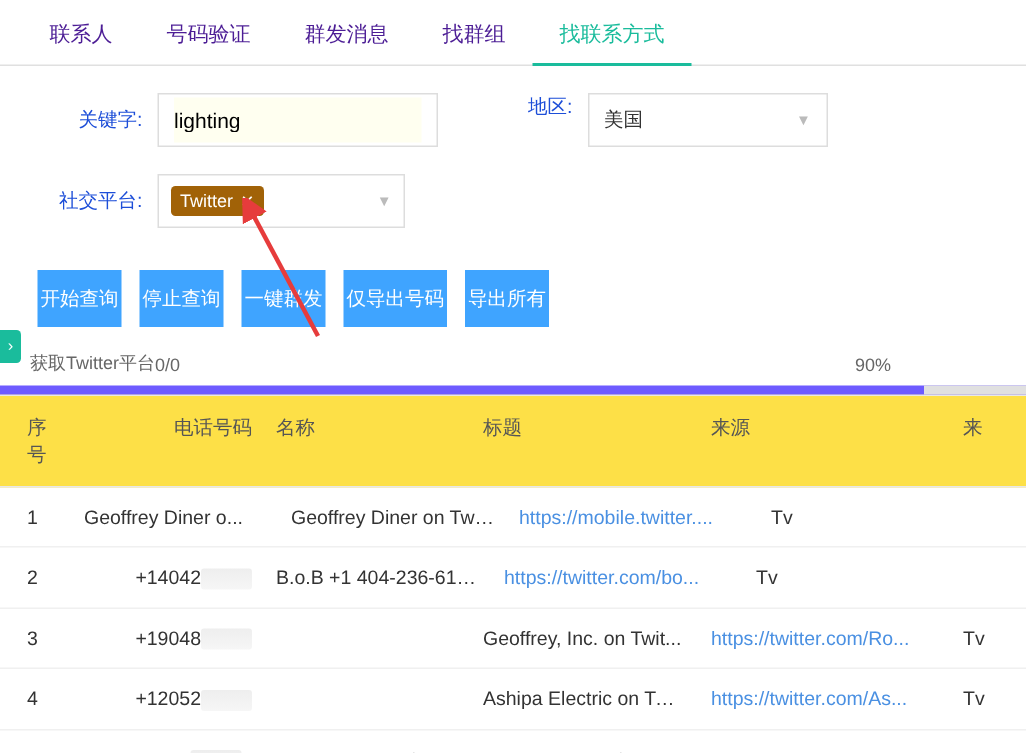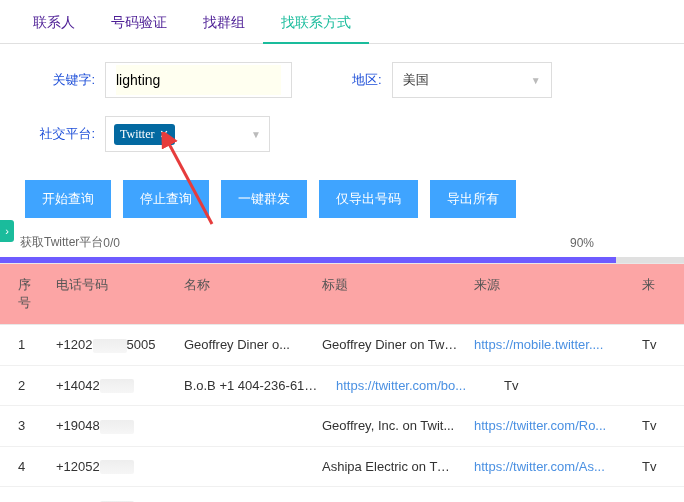--- a/index.html
+++ b/index.html
@@ -6,55 +6,56 @@
 body { font-family:"Microsoft YaHei",Arial,sans-serif; font-size:13px; color:#333; background:#fff; width:684px; height:502px; overflow:hidden; position:relative; }
 .container { position:relative; background:#fff; }
 .tabs { display:flex; border-bottom:1px solid #e0e0e0; padding:0 15px; margin-top:4px; }
 .tab { padding:10px 18px; cursor:pointer; color:#4c1d95; font-size:14px; }
 .tab.active { color:#1abc9c; border-bottom:2px solid #1abc9c; margin-bottom:-1px; }
 .filters { padding:18px 25px 10px 25px; }
 .filter-row { display:flex; align-items:center; margin-bottom:18px; }
 .filter-label { width:70px; text-align:right; margin-right:10px; color:#1d4ed8; }
 .input-box { height:36px; border:1px solid #ddd; display:flex; align-items:center; padding:0 10px; background:#fff;justify-content:center; }
 .kw-input { width:165px; border:none; outline:none; font-size:14px; background:#fffff0; height:30px; }
-.region-wrap { margin-left:60px; display:flex; align-items:center; }
+.region-wrap { margin-left:60px; display:flex; }
 .select-box { width:160px; height:36px; border:1px solid #ddd; display:flex; align-items:center; justify-content:space-between; padding:0 10px; background:#fff; cursor:pointer; }
 .chev { color:#bbb; font-size:10px; }
 .multi-select { width:165px; height:36px; border:1px solid #ddd; display:flex; align-items:center; padding:3px 8px; background:#fff; cursor:pointer; justify-content:space-between; }
-.tag { background:#0369a1; color:#fff; padding:3px 6px; border-radius:3px; font-size:12px; display:flex; align-items:center;font-family:Liberation Serif, serif; }
+.tag { background:#a16207; color:#fff; padding:3px 6px; border-radius:3px; font-size:12px; display:flex; align-items:center; }
 .tag-x { margin-left:5px; font-size:11px; cursor:pointer; }
 .buttons { display:flex; gap:12px; padding:0 25px 12px 25px; }
-.btn { background:#3fa4ff; color:#fff; border:none; padding:10px 17px; font-size:13px; cursor:pointer; }
+.btn { background:#3fa4ff; color:#fff; border:none; padding:10px 2px; font-size:13px; cursor:pointer; }
 .status-row { display:flex; align-items:center; padding:4px 20px 6px 20px; font-size:12px; color:#666; gap:0; position:relative; }
 .status-row .pct { margin-left:auto; margin-right:70px; }
 .progress { height:6px; background:#6e5bff; width:100%; position:relative; }
 .progress-rem { position:absolute; right:0; top:0; height:6px; width:10%; background:#e0e0e0; }
 .side-toggle { position:absolute; left:0; top:216px; width:14px; height:22px; background:#1abc9c; color:#fff; display:flex; align-items:center; justify-content:center; font-size:11px; cursor:pointer; z-index:5; border-radius:0 3px 3px 0; }
 .table { width:100%; }
-.thead { display:flex; background:#fca5a5; border-bottom:1px solid #e8e8e8; border-top:1px solid #e8e8e8; }
+.thead { display:flex; background:#fde047; border-bottom:1px solid #e8e8e8; border-top:1px solid #e8e8e8; }
 .th { padding:12px 8px; color:#555; font-weight:normal; font-size:13px; }
 .tbody .tr { display:flex; border-bottom:1px solid #f0f0f0; }
 .td { padding:12px 8px; font-size:13px; white-space:nowrap; overflow:hidden; text-overflow:ellipsis; }
 .c0 { width:48px; padding-left:18px; }
-.c1 { width:128px; }
+.c1 { width:128px;text-align:right; }
 .c2 { width:138px; }
 .c3 { width:152px; }
 .c4 { width:168px; }
 .c5 { width:40px; }
 .link { color:#4a90e2; cursor:pointer; }
 .censor { display:inline-block; width:34px; height:14px; background:linear-gradient(#eee,#f6f6f6); vertical-align:middle; border-radius:2px; filter:blur(0.3px); }
 .arrow { position:absolute; top:128px; left:142px; z-index:10; pointer-events:none; }
 </style>
 </head>
 <body>
 
 <div class="container">
   <div class="tabs">
     <div class="tab">联系人</div>
     <div class="tab">号码验证</div>
+    <div class="tab">群发消息</div>
     <div class="tab">找群组</div>
     <div class="tab active">找联系方式</div>
   </div>
 
   <div class="filters">
     <div class="filter-row">
       <div class="filter-label">关键字:</div>
       <div class="input-box">
         <input class="kw-input" value="lighting" style="">
       </div>
@@ -102,21 +103,20 @@
       <div class="th c0">序号</div>
       <div class="th c1">电话号码</div>
       <div class="th c2">名称</div>
       <div class="th c3">标题</div>
       <div class="th c4">来源</div>
       <div class="th c5">来</div>
     </div>
     <div class="tbody" id="tbody">
         <div class="tr">
           <div class="td c0">1</div>
-          <div class="td c1">+1202<span class="censor"></span>5005</div>
           <div class="td c2">Geoffrey Diner o...</div>
           <div class="td c3">Geoffrey Diner on Twit...</div>
           <div class="td c4 link">https://mobile.twitter....</div>
           <div class="td c5">Tv</div>
         </div>
         <div class="tr">
           <div class="td c0">2</div>
           <div class="td c1">+14042<span class="censor"></span></div>
           <div class="td c3">B.o.B +1 404-236-612...</div>
           <div class="td c4 link">https://twitter.com/bo...</div>

